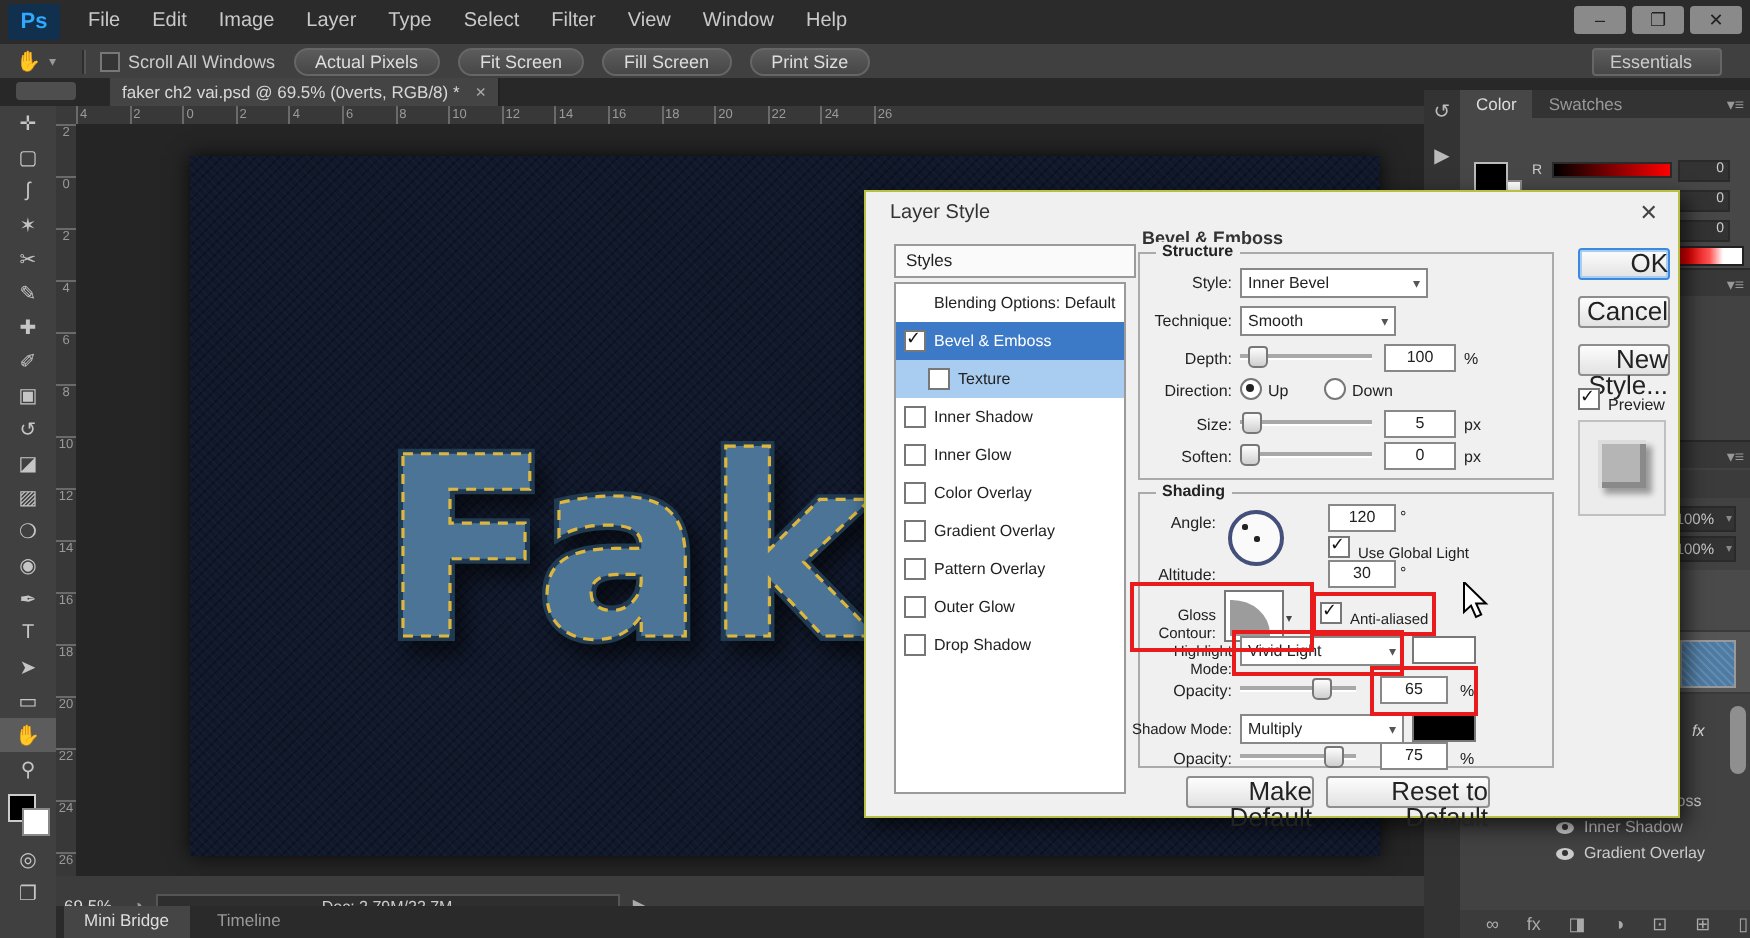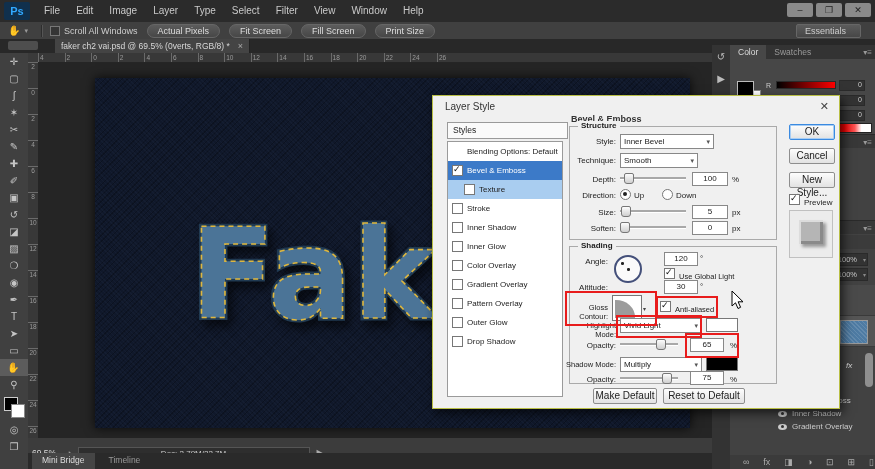--- a/index.html
+++ b/index.html
@@ -151,21 +151,21 @@
   .radio[data-check="on"]::after{content:"";position:absolute;left:2px;top:2px;width:4px;height:4px;background:#222;border-radius:50%;}
   .dial{position:absolute;width:24px;height:24px;border:2px solid #44507a;border-radius:50%;background:#fafafa;}
   .dial::after{content:"";position:absolute;left:11px;top:11px;width:2.5px;height:2.5px;background:#222;border-radius:50%;}
   .dial::before{content:"";position:absolute;left:5px;top:5px;width:2.5px;height:2.5px;background:#222;border-radius:50%;}
   .contour-thumb{position:absolute;width:28px;height:24px;background:#fff;border:1px solid #777;}
   .contour-shape{position:absolute;left:2px;bottom:2px;width:20px;height:18px;background:#9c9c9c;border-radius:0 95% 0 0;}
   .contour-dd{position:absolute;font-size:6px;color:#444;}
   .mode-swatch{position:absolute;width:30px;height:12px;border:1px solid #777;}
   .redbox{position:absolute;border:2px solid #e81c1c;z-index:5;}
   .dlg-btn{position:absolute;height:14px;background:linear-gradient(#fdfdfd,#e2e2e2);border:1px solid #8e8e8e;
-           border-radius:2px;font-size:10px;text-align:center;line-height:13px;color:#222;}
+           border-radius:2px;font-size:13px;text-align:right;line-height:13px;color:#222;}
   .side-btn{left:356px;width:44px;}
   .ok-btn{border:1px solid #3b8ae0;box-shadow:0 0 0 1px #a7cdf4 inset;}
   .preview-thumb{position:absolute;left:356px;top:114px;width:42px;height:46px;background:#ececec;border:1px solid #c0c0c0;}
   .bevel-demo{position:absolute;left:9px;top:9px;width:24px;height:24px;background:#b5b5b5;
               box-shadow:inset 2px 2px 0 #dcdcdc,inset -3px -3px 0 #8a8a8a,3px 3px 3px rgba(0,0,0,.35);}
 
   
   .cursor{left:731px;top:291px;z-index:99;}
 </style>
 </head>
@@ -513,24 +513,20 @@
           <span class="cb" data-check="checked"></span>
           <span>Bevel &amp; Emboss</span>
         </div>
 
 
         <div class="ls-row" data-state="sub">
           <span class="cb" data-check="unchecked"></span>
           <span>Texture</span>
         </div>
 
-        <div class="ls-row" data-state="normal">
-          <span class="cb" data-check="unchecked"></span>
-          <span>Stroke</span>
-        </div>
 
         <div class="ls-row" data-state="normal">
           <span class="cb" data-check="unchecked"></span>
           <span>Inner Shadow</span>
         </div>
 
         <div class="ls-row" data-state="normal">
           <span class="cb" data-check="unchecked"></span>
           <span>Inner Glow</span>
         </div>

